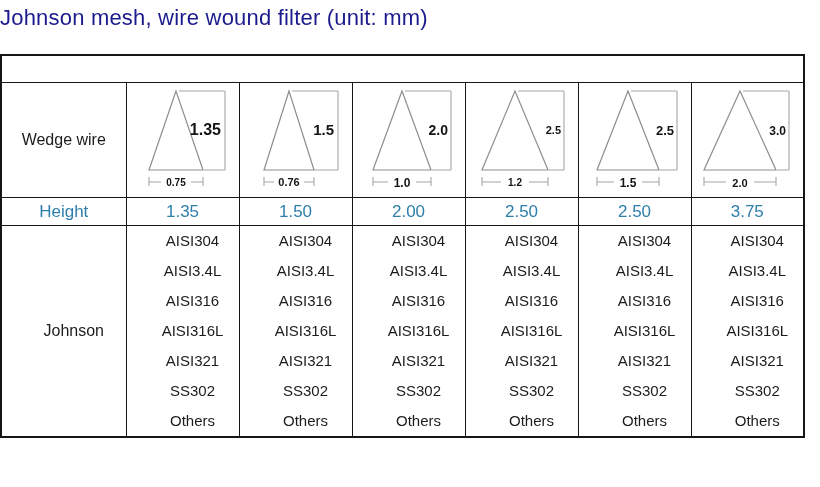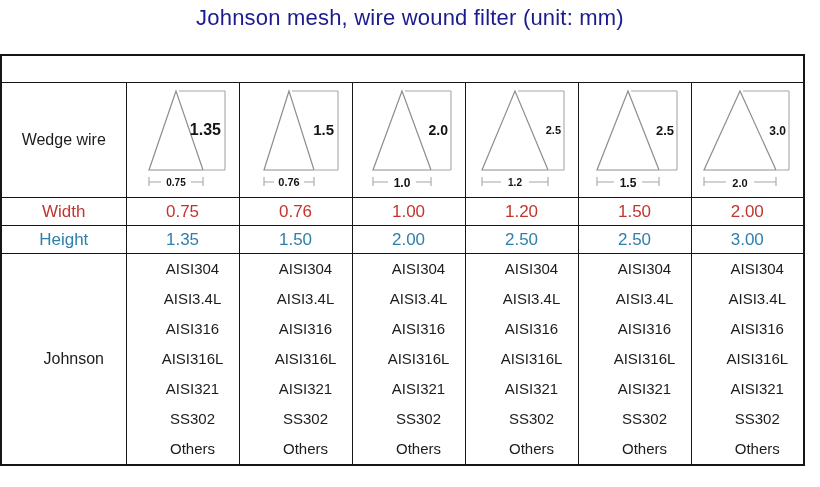--- a/index.html
+++ b/index.html
@@ -4,21 +4,21 @@
 <style>
   html, body {
     margin: 0; padding: 0;
     width: 820px; height: 487px;
     background: #ffffff;
     overflow: hidden;
     font-family: "Liberation Sans", sans-serif;
   }
   .title {
     margin: 5px 0 23px 0;
-    text-align: center;
+    text-align: left;
     font-size: 22px;
     font-weight: normal;
     letter-spacing: 0.2px;
     color: var(--title-navy, #1b1b8e);
   }
   table.spec {
     border-collapse: collapse;
     table-layout: fixed;
     border: 2px solid var(--table-border, #161616);
   }
@@ -120,38 +120,29 @@
       <svg class="wedge" width="106" height="112" viewBox="0 0 106 112">
         <path class="tri" d="M46 7 L10 86 L82 86 Z"></path>
         <path class="dim" d="M49 7 H95 M95 7 V86 M95 86 H83"></path>
         <path class="dim" d="M10 93 V102 M82 93 V102 M10 98 H32 M60 98 H82"></path>
         <text x="92" y="51" font-size="12" text-anchor="end">3.0</text>
         <text x="46" y="103" font-size="11" text-anchor="middle">2.0</text>
       </svg>
     </td>
   </tr>
 
-  <tr class="r-width">
-    <td class="row-label">Width</td>
-    <td>0.75</td>
-    <td>0.76</td>
-    <td>1.00</td>
-    <td>1.20</td>
-    <td>1.50</td>
-    <td>2.00</td>
-  </tr>
 
   <tr class="r-height">
     <td class="row-label">Height</td>
     <td>1.35</td>
     <td>1.50</td>
     <td>2.00</td>
     <td>2.50</td>
     <td>2.50</td>
-    <td>3.00</td>
+    <td>3.75</td>
   </tr>
 
   <tr class="r-material">
     <td class="row-label">Johnson</td>
 
     <td class="mat">
       <div>AISI304</div>
       <div>AISI3.4L</div>
       <div>AISI316</div>
       <div>AISI316L</div>

